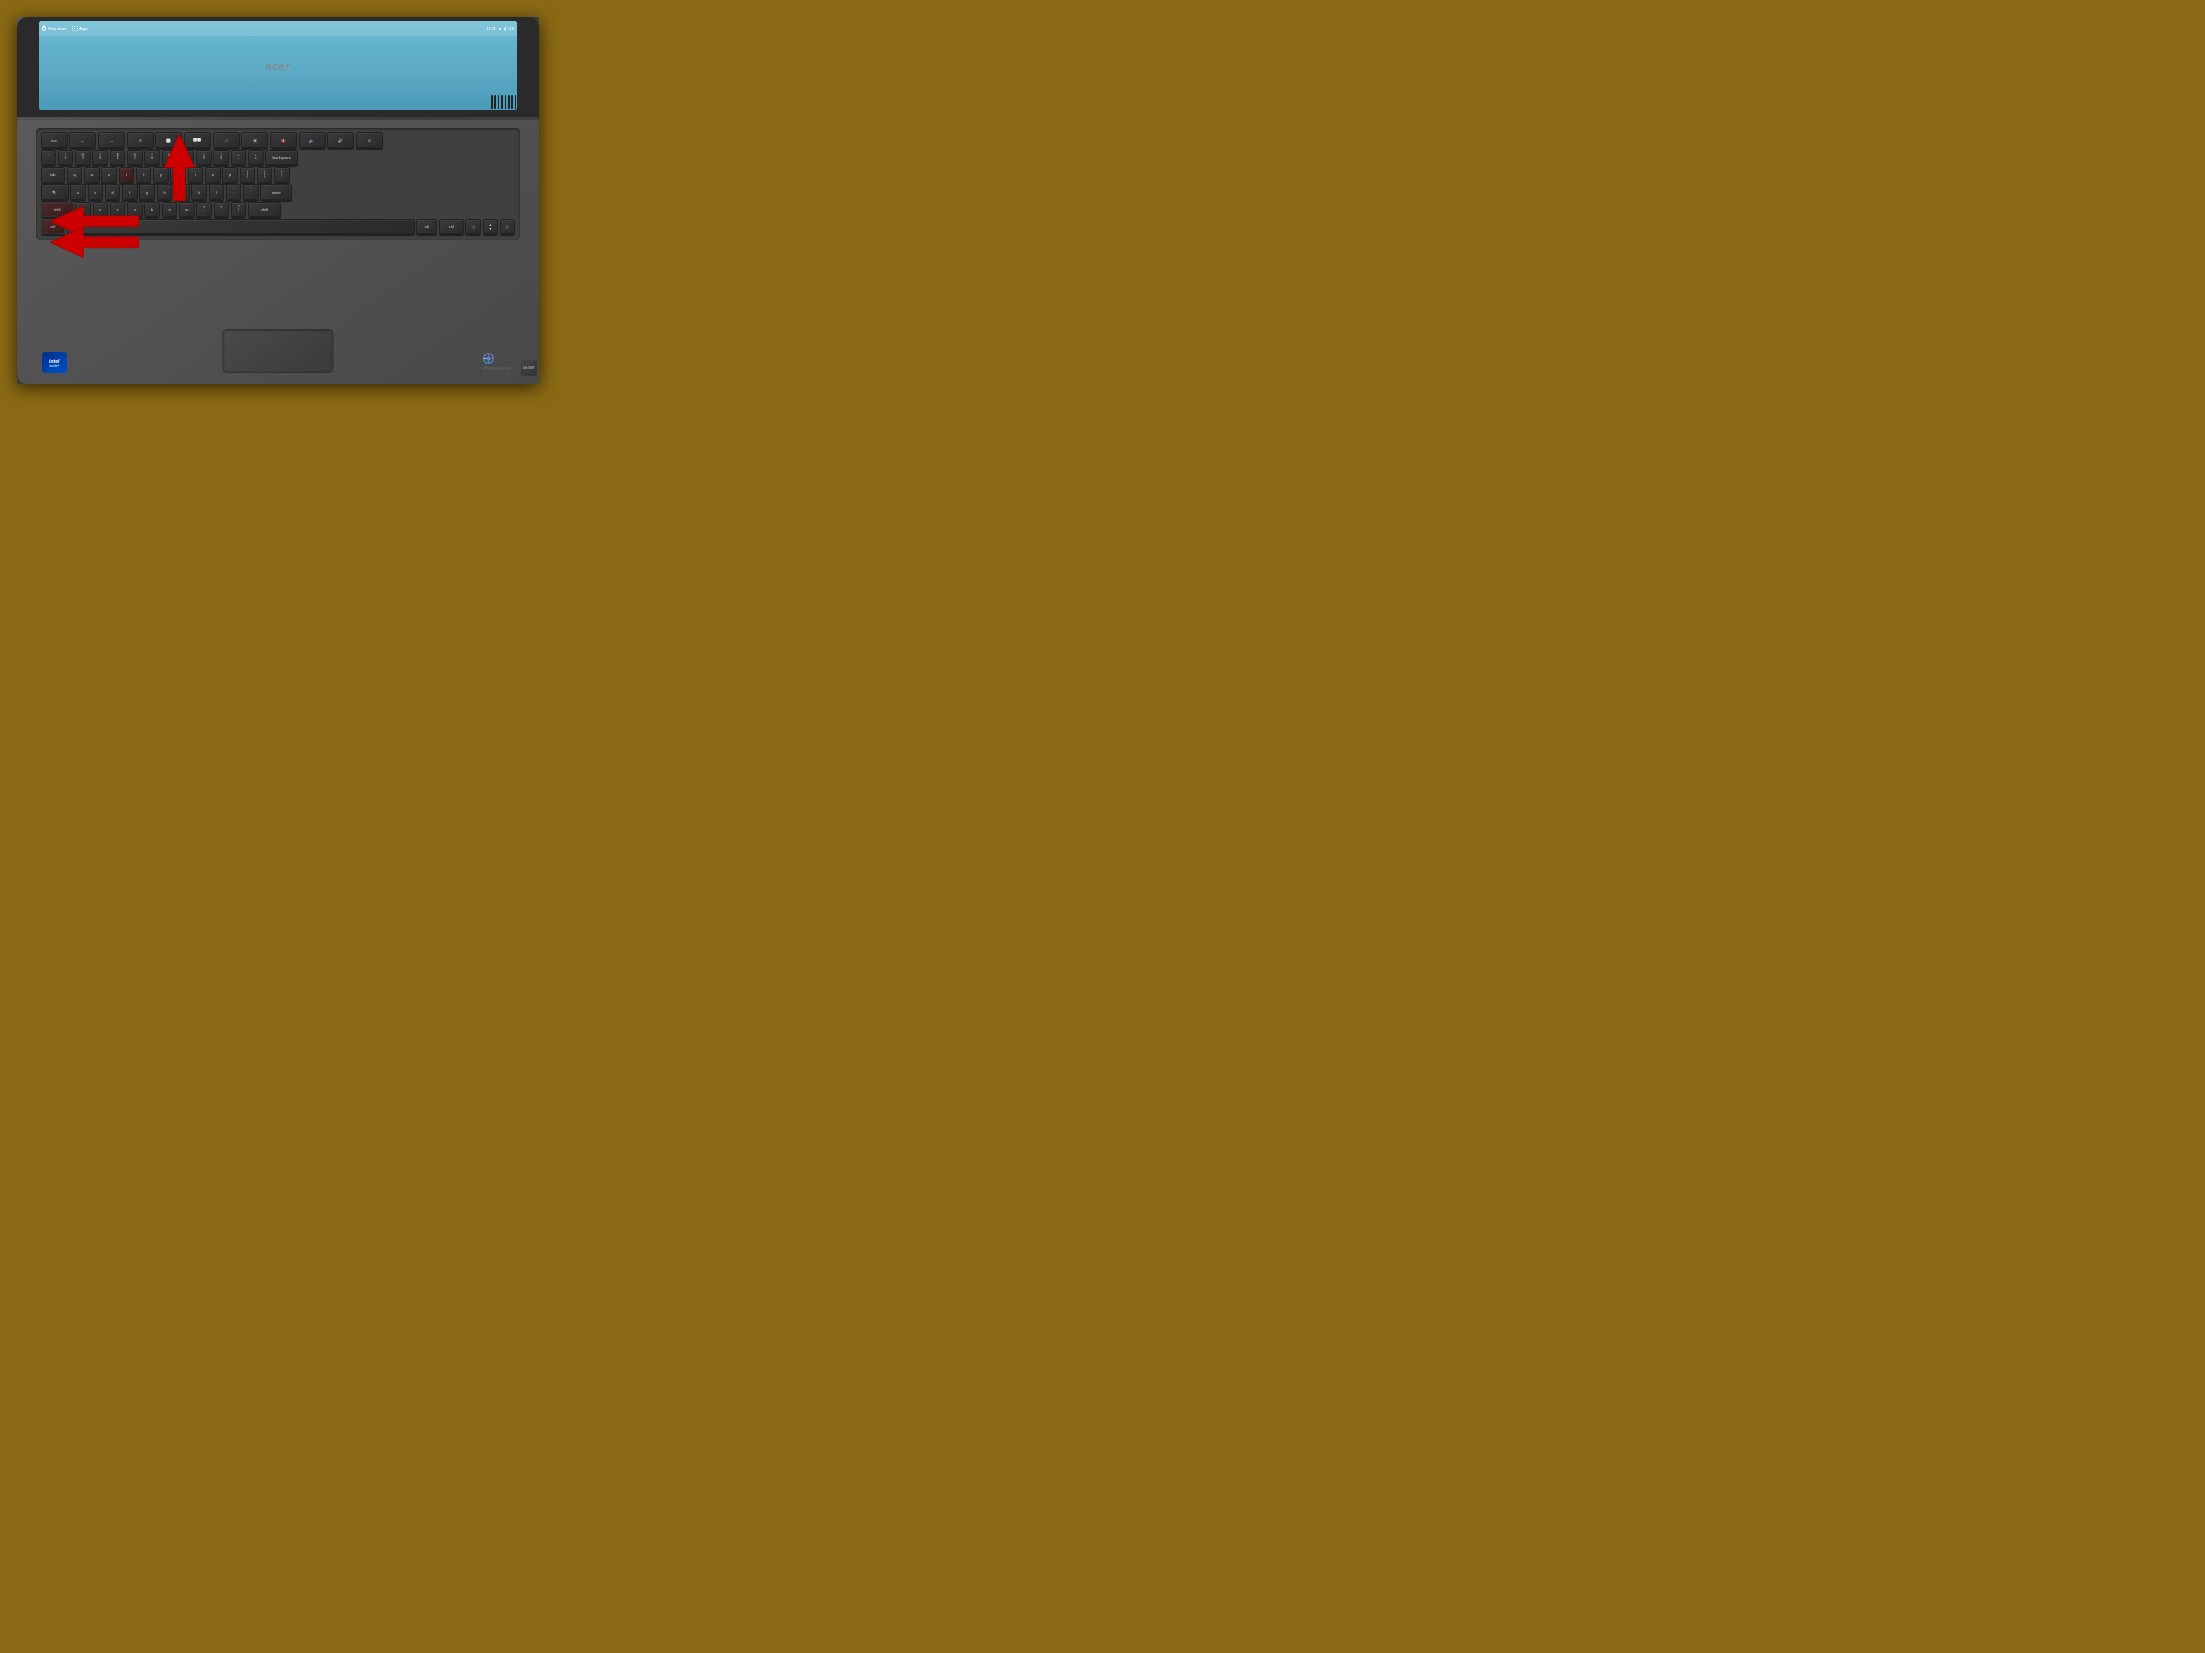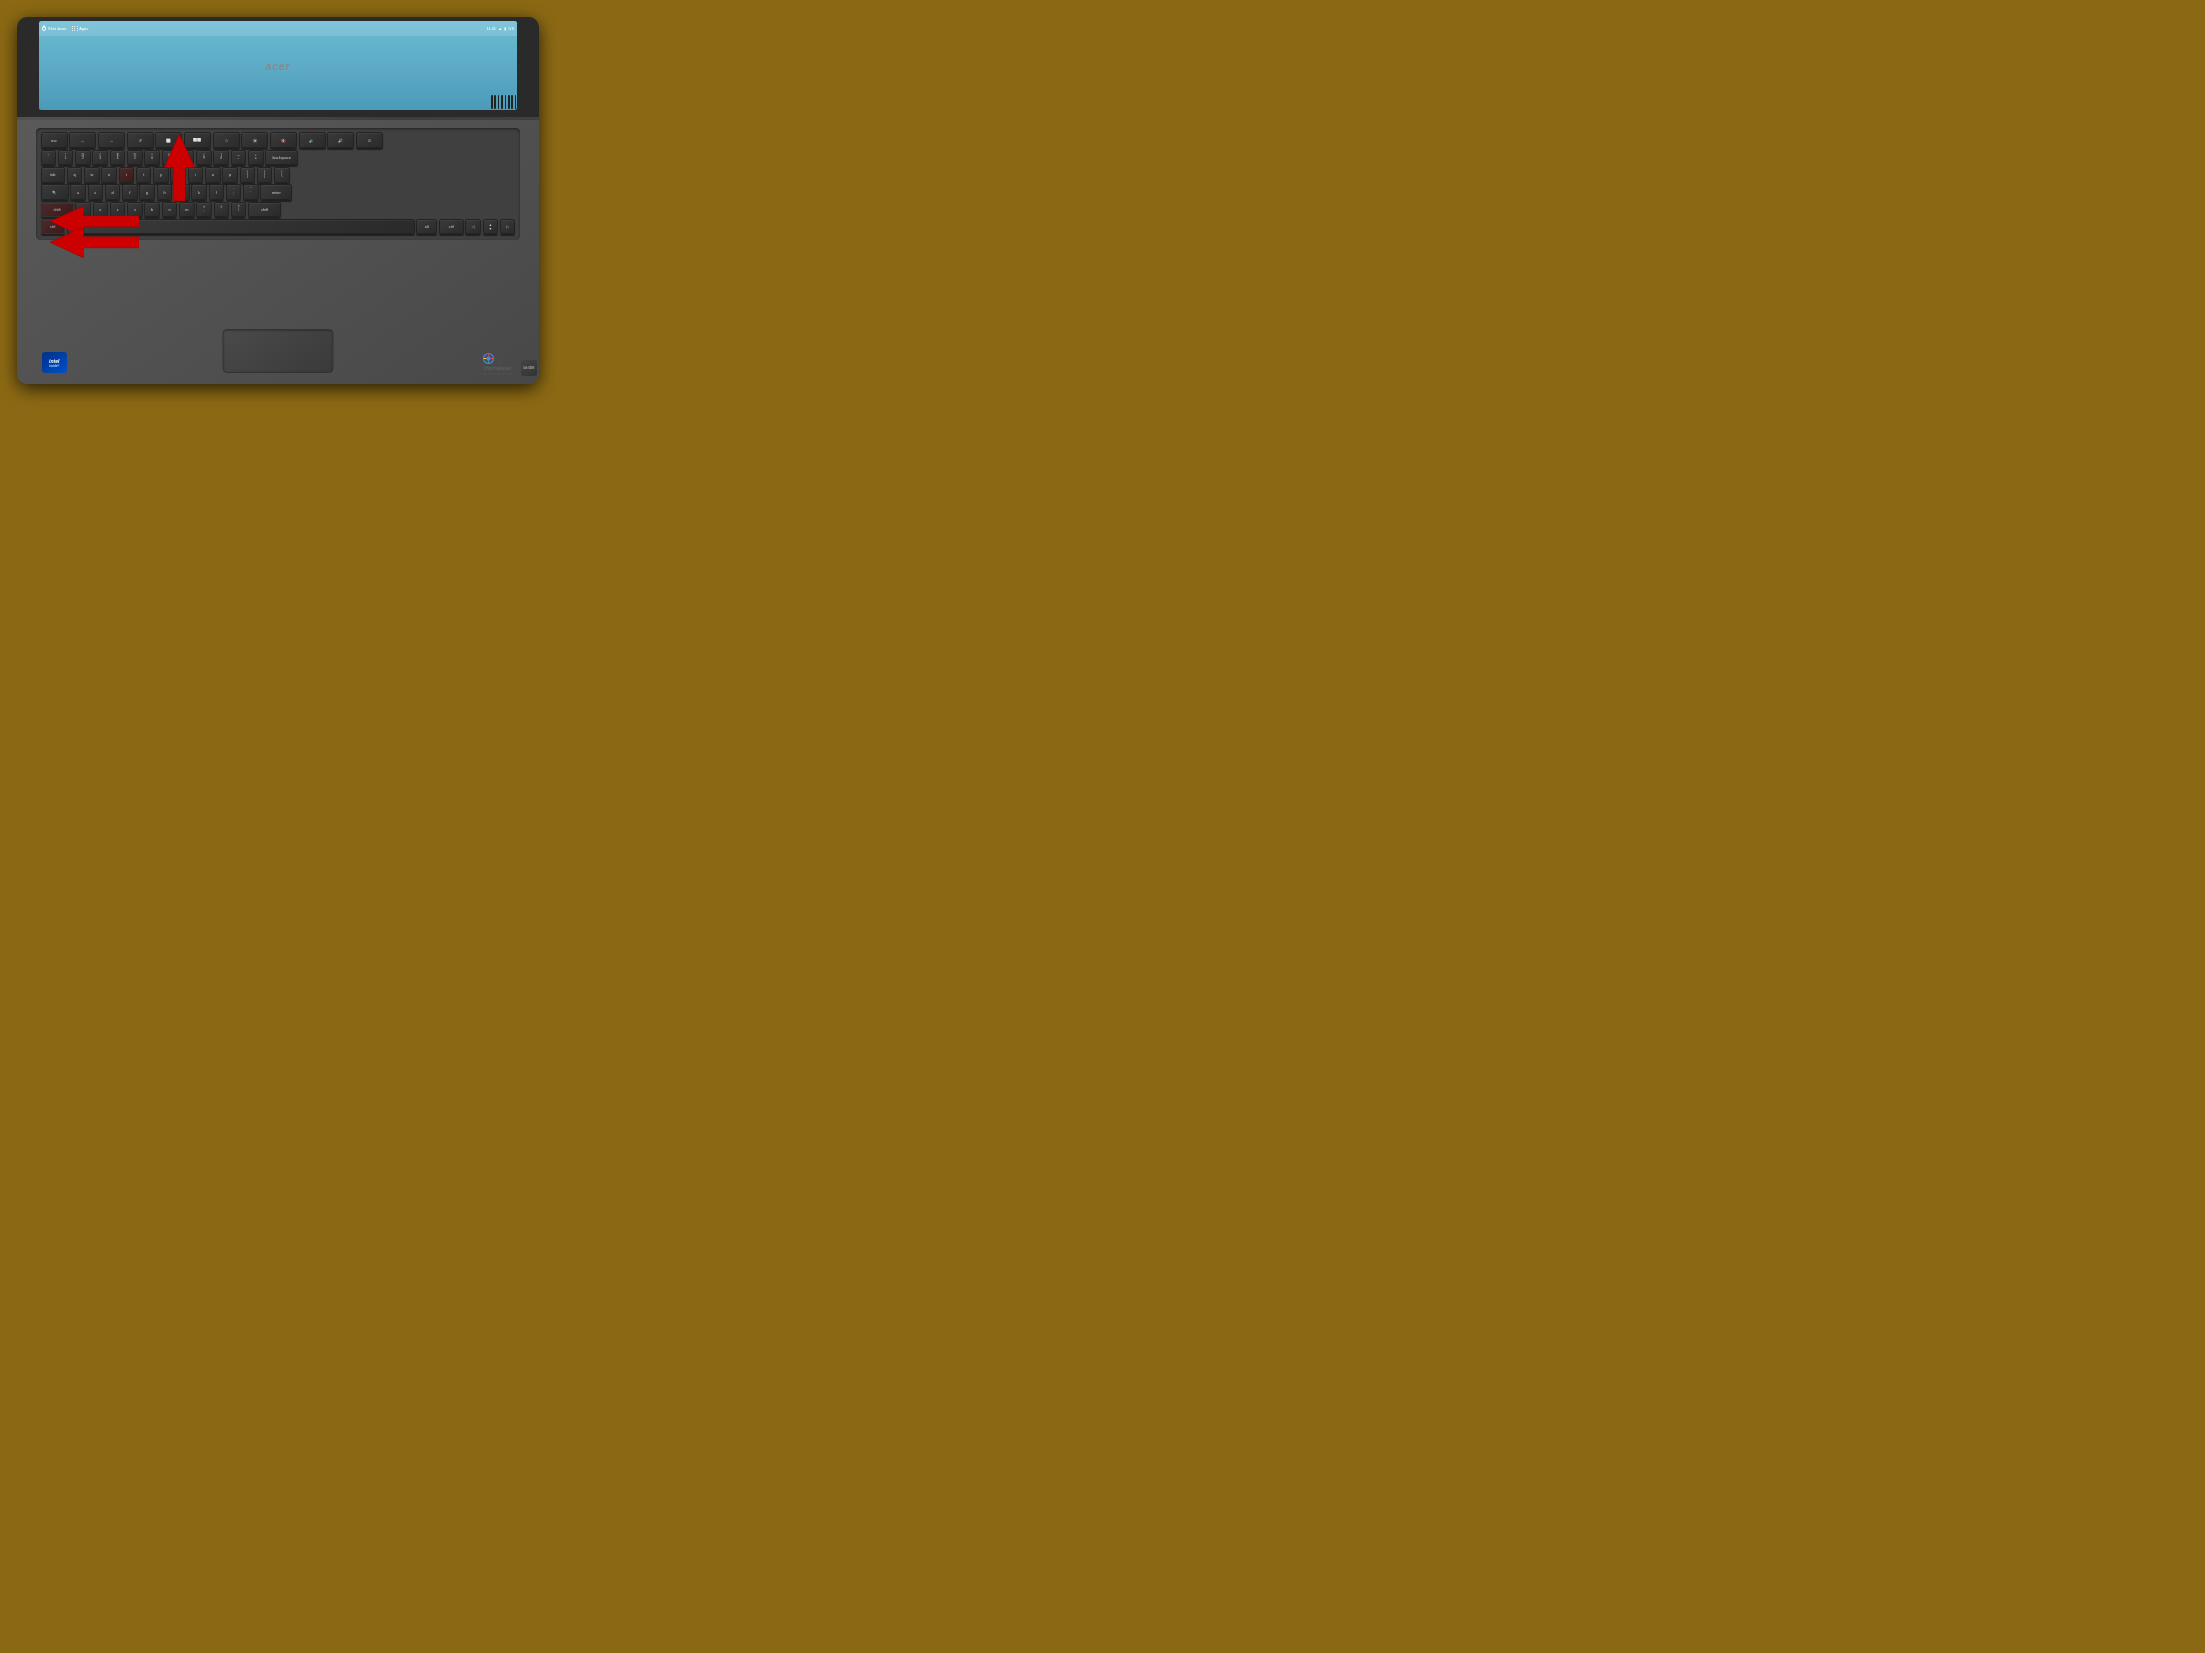--- a/index.html
+++ b/index.html
@@ -14,21 +14,21 @@
     }
 
     
     .laptop-body {
       position: absolute;
       top: 16.7px;
       left: 16.7px;
       right: 16.7px;
       bottom: 33px;
       background: linear-gradient(145deg, #5a5a5a, #3d3d3d, #4a4a4a);
-      border-radius: 12px;
+      border-radius: 0;
       box-shadow: 0 4.4px 16.7px rgba(0,0,0,0.7);
     }
 
     
     .screen-area {
       position: absolute;
       top: 0;
       left: 0;
       right: 0;
       height: 100px;

